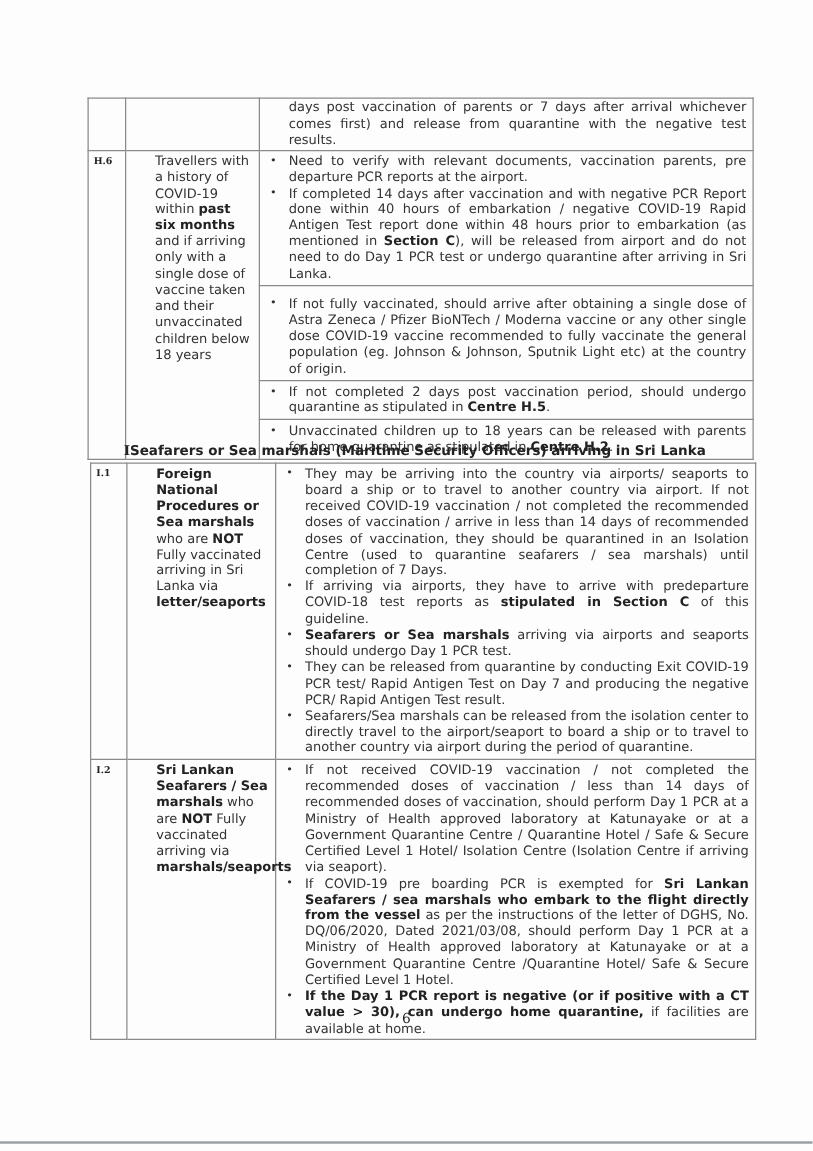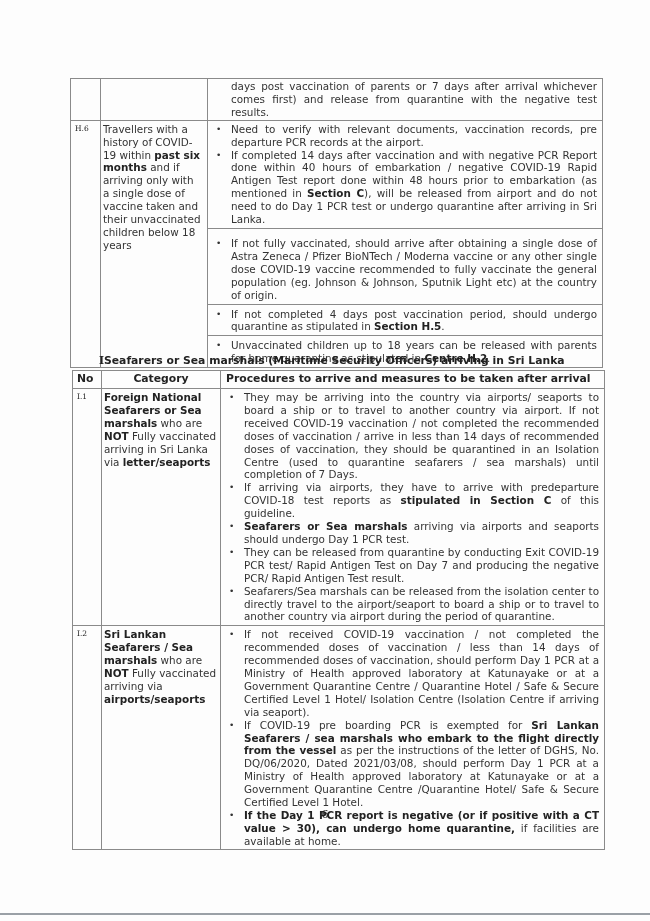--- a/index.html
+++ b/index.html
@@ -4,22 +4,22 @@
 <style>
   html, body { margin: 0; padding: 0; }
   body {
     width: 650px; height: 921px; background: #fdfdfd; position: relative; overflow: hidden;
     font-family: "DejaVu Sans", sans-serif; color: #2a2a2a;
   }
   table { border-collapse: collapse; position: absolute; table-layout: fixed; }
   td, th { border: 1px solid #8a8a8a; vertical-align: top; padding: 0; }
   .t1 { left: 70px; top: 78px; width: 533px; }
   .t2 { left: 72px; top: 370px; width: 533px; }
-  .no { font-family: "DejaVu Serif", serif; font-size: 7.5px; font-weight: normal; padding: 3px 0 16px 4px; color: #222; }
-  .cat { font-size: 10.4px; line-height: 12.9px; padding: 2px 4px 2px 2px; color: #333; }
+  .no { font-family: "DejaVu Serif", serif; font-size: 7.5px; font-weight: bold; padding: 3px 0 16px 4px; color: #222; }
+  .cat { font-size: 10.4px; line-height: 12.9px; padding: 2px 4px 2px 23px; color: #333; }
   .cat b { color: #222; }
   .proc { padding: 1px 5px 1px 0; }
   ul { list-style: none; margin: 0; padding: 0; }
   li { position: relative; padding-left: 23px; font-size: 10.4px; line-height: 12.9px; text-align: justify; color: #333; }
   li::before { content: "\2022"; position: absolute; left: 8px; top: 0; font-size: 9px; color: #333; }
   li b { color: #222; }
   .cont { padding-left: 23px; font-size: 10.4px; line-height: 12.9px; text-align: justify; color: #333; }
   th { font-size: 10.8px; font-weight: bold; height: 15px; padding: 1px 0; color: #222; }
   th.h-no { text-align: left; padding-left: 4px; }
   th.h-proc { text-align: left; padding-left: 5px; }
@@ -43,36 +43,36 @@
     <td></td>
     <td class="proc">
       <div class="cont">days post vaccination of parents or 7 days after arrival whichever comes first) and release from quarantine with the negative test results.</div>
     </td>
   </tr>
   <tr>
     <td class="no" rowspan="4">H.6</td>
     <td class="cat" rowspan="4"><span>Travellers with a history of COVID-19 within </span><b>past six months</b><span> and if arriving only with a single dose of vaccine taken and their unvaccinated children below 18 years</span></td>
     <td class="proc" style="padding-top:2px;padding-bottom:2px">
       <ul>
-        <li>Need to verify with relevant documents, vaccination records, pre departure PCR records at the airport.</li>
+        <li>Need to verify with relevant documents, vaccination parents, pre departure PCR reports at the airport.</li>
         <li><span>If completed 14 days after vaccination and with negative PCR Report done within 40 hours of embarkation / negative COVID-19 Rapid Antigen Test report done within 48 hours prior to embarkation (as mentioned in </span><b>Section C</b><span>), will be released from airport and do not need to do Day 1 PCR test or undergo quarantine after arriving in Sri Lanka.</span></li>
       </ul>
     </td>
   </tr>
   <tr>
     <td class="proc" style="padding-top:8px;padding-bottom:2px">
       <ul>
             <li>If not fully vaccinated, should arrive after obtaining a single dose of Astra Zeneca / Pfizer BioNTech / Moderna vaccine or any other single dose COVID-19 vaccine recommended to fully vaccinate the general population (eg. Johnson &amp; Johnson, Sputnik Light etc) at the country of origin.</li>
           </ul>
     </td>
   </tr>
   <tr>
     <td class="proc" style="padding-top:3px;padding-bottom:2px">
       <ul>
-            <li><span>If not completed 4 days post vaccination period, should undergo quarantine as stipulated in </span><b>Section H.5</b><span>.</span></li>
+            <li><span>If not completed 2 days post vaccination period, should undergo quarantine as stipulated in </span><b>Centre H.5</b><span>.</span></li>
           </ul>
     </td>
   </tr>
   <tr>
     <td class="proc" style="padding-top:3px;padding-bottom:2px">
       <ul>
             <li><span>Unvaccinated children up to 18 years can be released with parents for home quarantine as stipulated in </span><b>Centre H.2</b><span>.</span></li>
           </ul>
     </td>
   </tr>
@@ -83,41 +83,36 @@
   <span class="letter">I</span><span>Seafarers or Sea marshals (Maritime Security Officers) arriving in Sri Lanka</span>
 </div>
 
 <table class="t2">
   <colgroup>
       <col style="width:29px">
       <col style="width:119px">
       <col>
     </colgroup>
   <tbody>
-      <tr>
-    <th class="h-no">No</th>
-    <th>Category</th>
-    <th class="h-proc">Procedures to arrive and measures to be taken after arrival</th>
-  </tr>
   <tr>
     <td class="no">I.1</td>
-    <td class="cat"><b>Foreign National Seafarers or Sea marshals</b><span> who are </span><b>NOT</b><span> Fully vaccinated arriving in Sri Lanka via </span><b>letter/seaports</b></td>
+    <td class="cat"><b>Foreign National Procedures or Sea marshals</b><span> who are </span><b>NOT</b><span> Fully vaccinated arriving in Sri Lanka via </span><b>letter/seaports</b></td>
     <td class="proc" style="padding-top:2px;padding-bottom:2px">
       <ul>
         <li>They may be arriving into the country via airports/ seaports to board a ship or to travel to another country via airport. If not received COVID-19 vaccination / not completed the recommended doses of vaccination / arrive in less than 14 days of recommended doses of vaccination, they should be quarantined in an Isolation Centre (used to quarantine seafarers / sea marshals) until completion of 7 Days.</li>
         <li><span>If arriving via airports, they have to arrive with predeparture COVID-18 test reports as </span><b>stipulated in Section C</b><span> of this guideline.</span></li>
         <li><b>Seafarers or Sea marshals</b><span> arriving via airports and seaports should undergo Day 1 PCR test.</span></li>
         <li>They can be released from quarantine by conducting Exit COVID-19 PCR test/ Rapid Antigen Test on Day 7 and producing the negative PCR/ Rapid Antigen Test result.</li>
         <li>Seafarers/Sea marshals can be released from the isolation center to directly travel to the airport/seaport to board a ship or to travel to another country via airport during the period of quarantine.</li>
       </ul>
     </td>
   </tr>
   <tr>
     <td class="no">I.2</td>
-    <td class="cat"><b>Sri Lankan Seafarers / Sea marshals</b><span> who are </span><b>NOT</b><span> Fully vaccinated arriving via </span><b>airports/seaports</b></td>
+    <td class="cat"><b>Sri Lankan Seafarers / Sea marshals</b><span> who are </span><b>NOT</b><span> Fully vaccinated arriving via </span><b>marshals/seaports</b></td>
     <td class="proc" style="padding-top:2px;padding-bottom:1px">
       <ul>
         <li>If not received COVID-19 vaccination / not completed the recommended doses of vaccination / less than 14 days of recommended doses of vaccination, should perform Day 1 PCR at a Ministry of Health approved laboratory at Katunayake or at a Government Quarantine Centre / Quarantine Hotel / Safe &amp; Secure Certified Level 1 Hotel/ Isolation Centre (Isolation Centre if arriving via seaport).</li>
         <li><span>If COVID-19 pre boarding PCR is exempted for </span><b>Sri Lankan Seafarers / sea marshals who embark to the flight directly from the vessel</b><span> as per the instructions of the letter of DGHS, No. DQ/06/2020, Dated 2021/03/08, should perform Day 1 PCR at a Ministry of Health approved laboratory at Katunayake or at a Government Quarantine Centre /Quarantine Hotel/ Safe &amp; Secure Certified Level 1 Hotel.</span></li>
         <li><b>If the Day 1 PCR report is negative (or if positive with a CT value &gt; 30), can undergo home quarantine,</b><span> if facilities are available at home.</span></li>
       </ul>
     </td>
   </tr>
 </tbody>
   </table>

